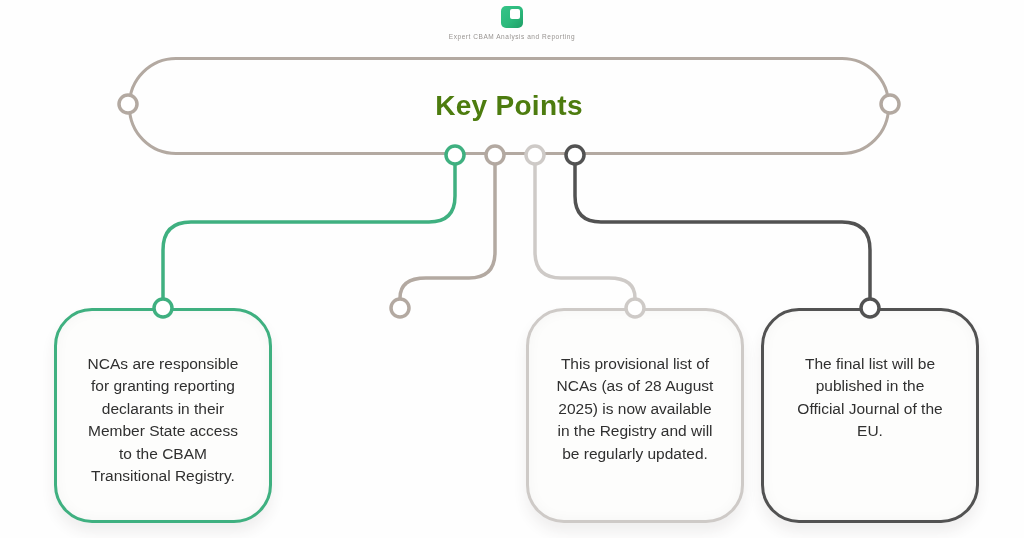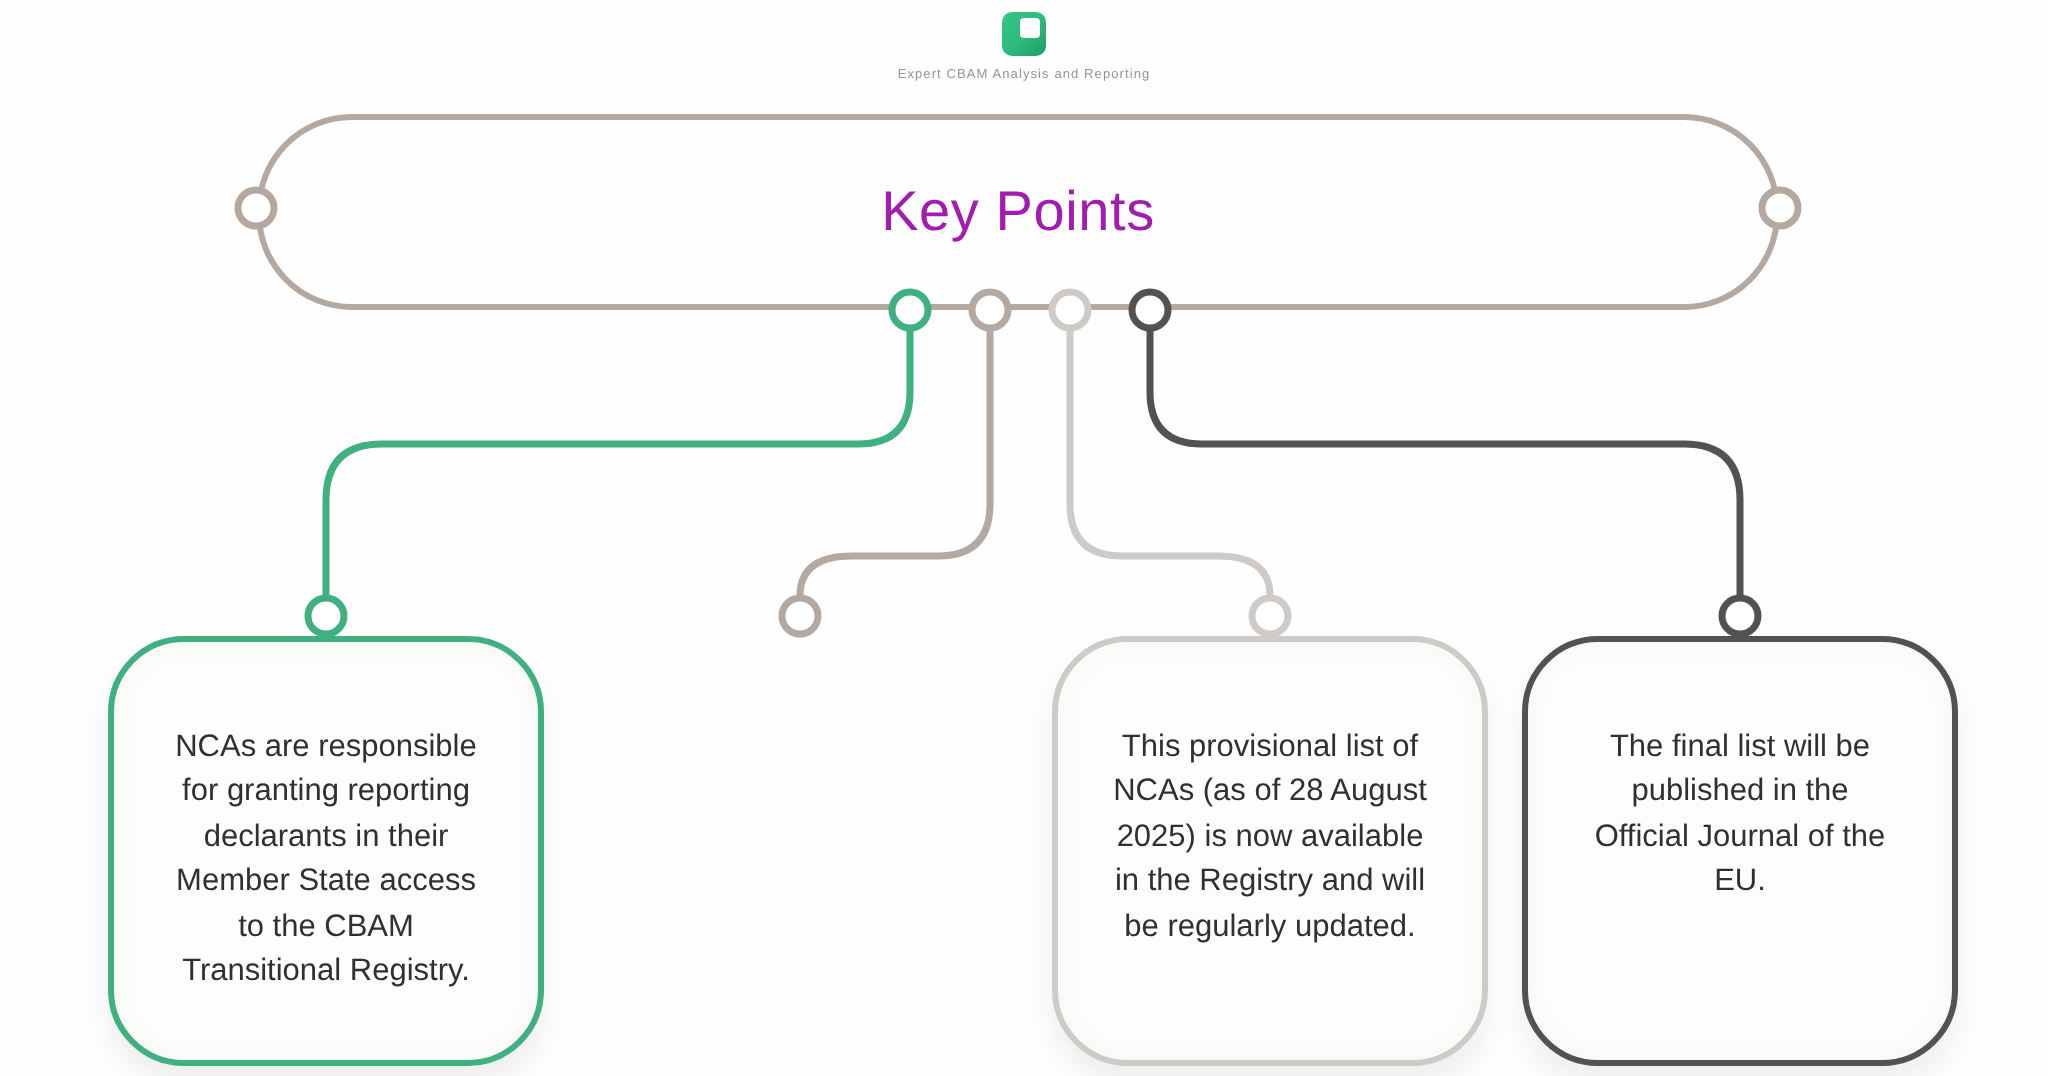--- a/index.html
+++ b/index.html
@@ -20,27 +20,27 @@
     background:#ffffff;border-radius:2px;
   }
   .logo-name{font-size:19.5px;font-weight:600;color:#1c5446;letter-spacing:.2px;}
   .logo-tagline{margin-top:1px;font-size:6.5px;color:#979390;letter-spacing:.55px;}
   
   .header-box{
     position:absolute;left:128px;top:57px;width:762px;height:98px;
     box-sizing:border-box;border:3px solid #b3a9a1;border-radius:48px;
     background:#fefefe;display:flex;align-items:center;justify-content:center;
   }
-  .header-title{font-size:28px;font-weight:normal;color:#a21caf;letter-spacing:.3px;}
+  .header-title{font-size:28px;font-weight:bold;color:#4d7c0f;letter-spacing:.3px;}
   
   .card{
     position:absolute;top:308px;width:218px;height:215px;box-sizing:border-box;
     border:3px solid #999;border-radius:38px;background:#fdfdfc;
     box-shadow:0 9px 14px rgba(60,55,50,.08), inset 0 0 14px rgba(60,55,50,.035);
-    padding:42px 17px 0 17px;text-align:center;margin-top:10px;
+    padding:42px 17px 0 17px;text-align:center;
   }
   .card-text{
     font-size:15.5px;line-height:22.4px;color:#303030;white-space:pre-line;
   }
   .card1{left:54px;}  .card2{left:291px;}  .card3{left:526px;}  .card4{left:761px;}
   
   .wires{position:absolute;left:0;top:0;pointer-events:none;}
 </style>
 </head>
 <body>

